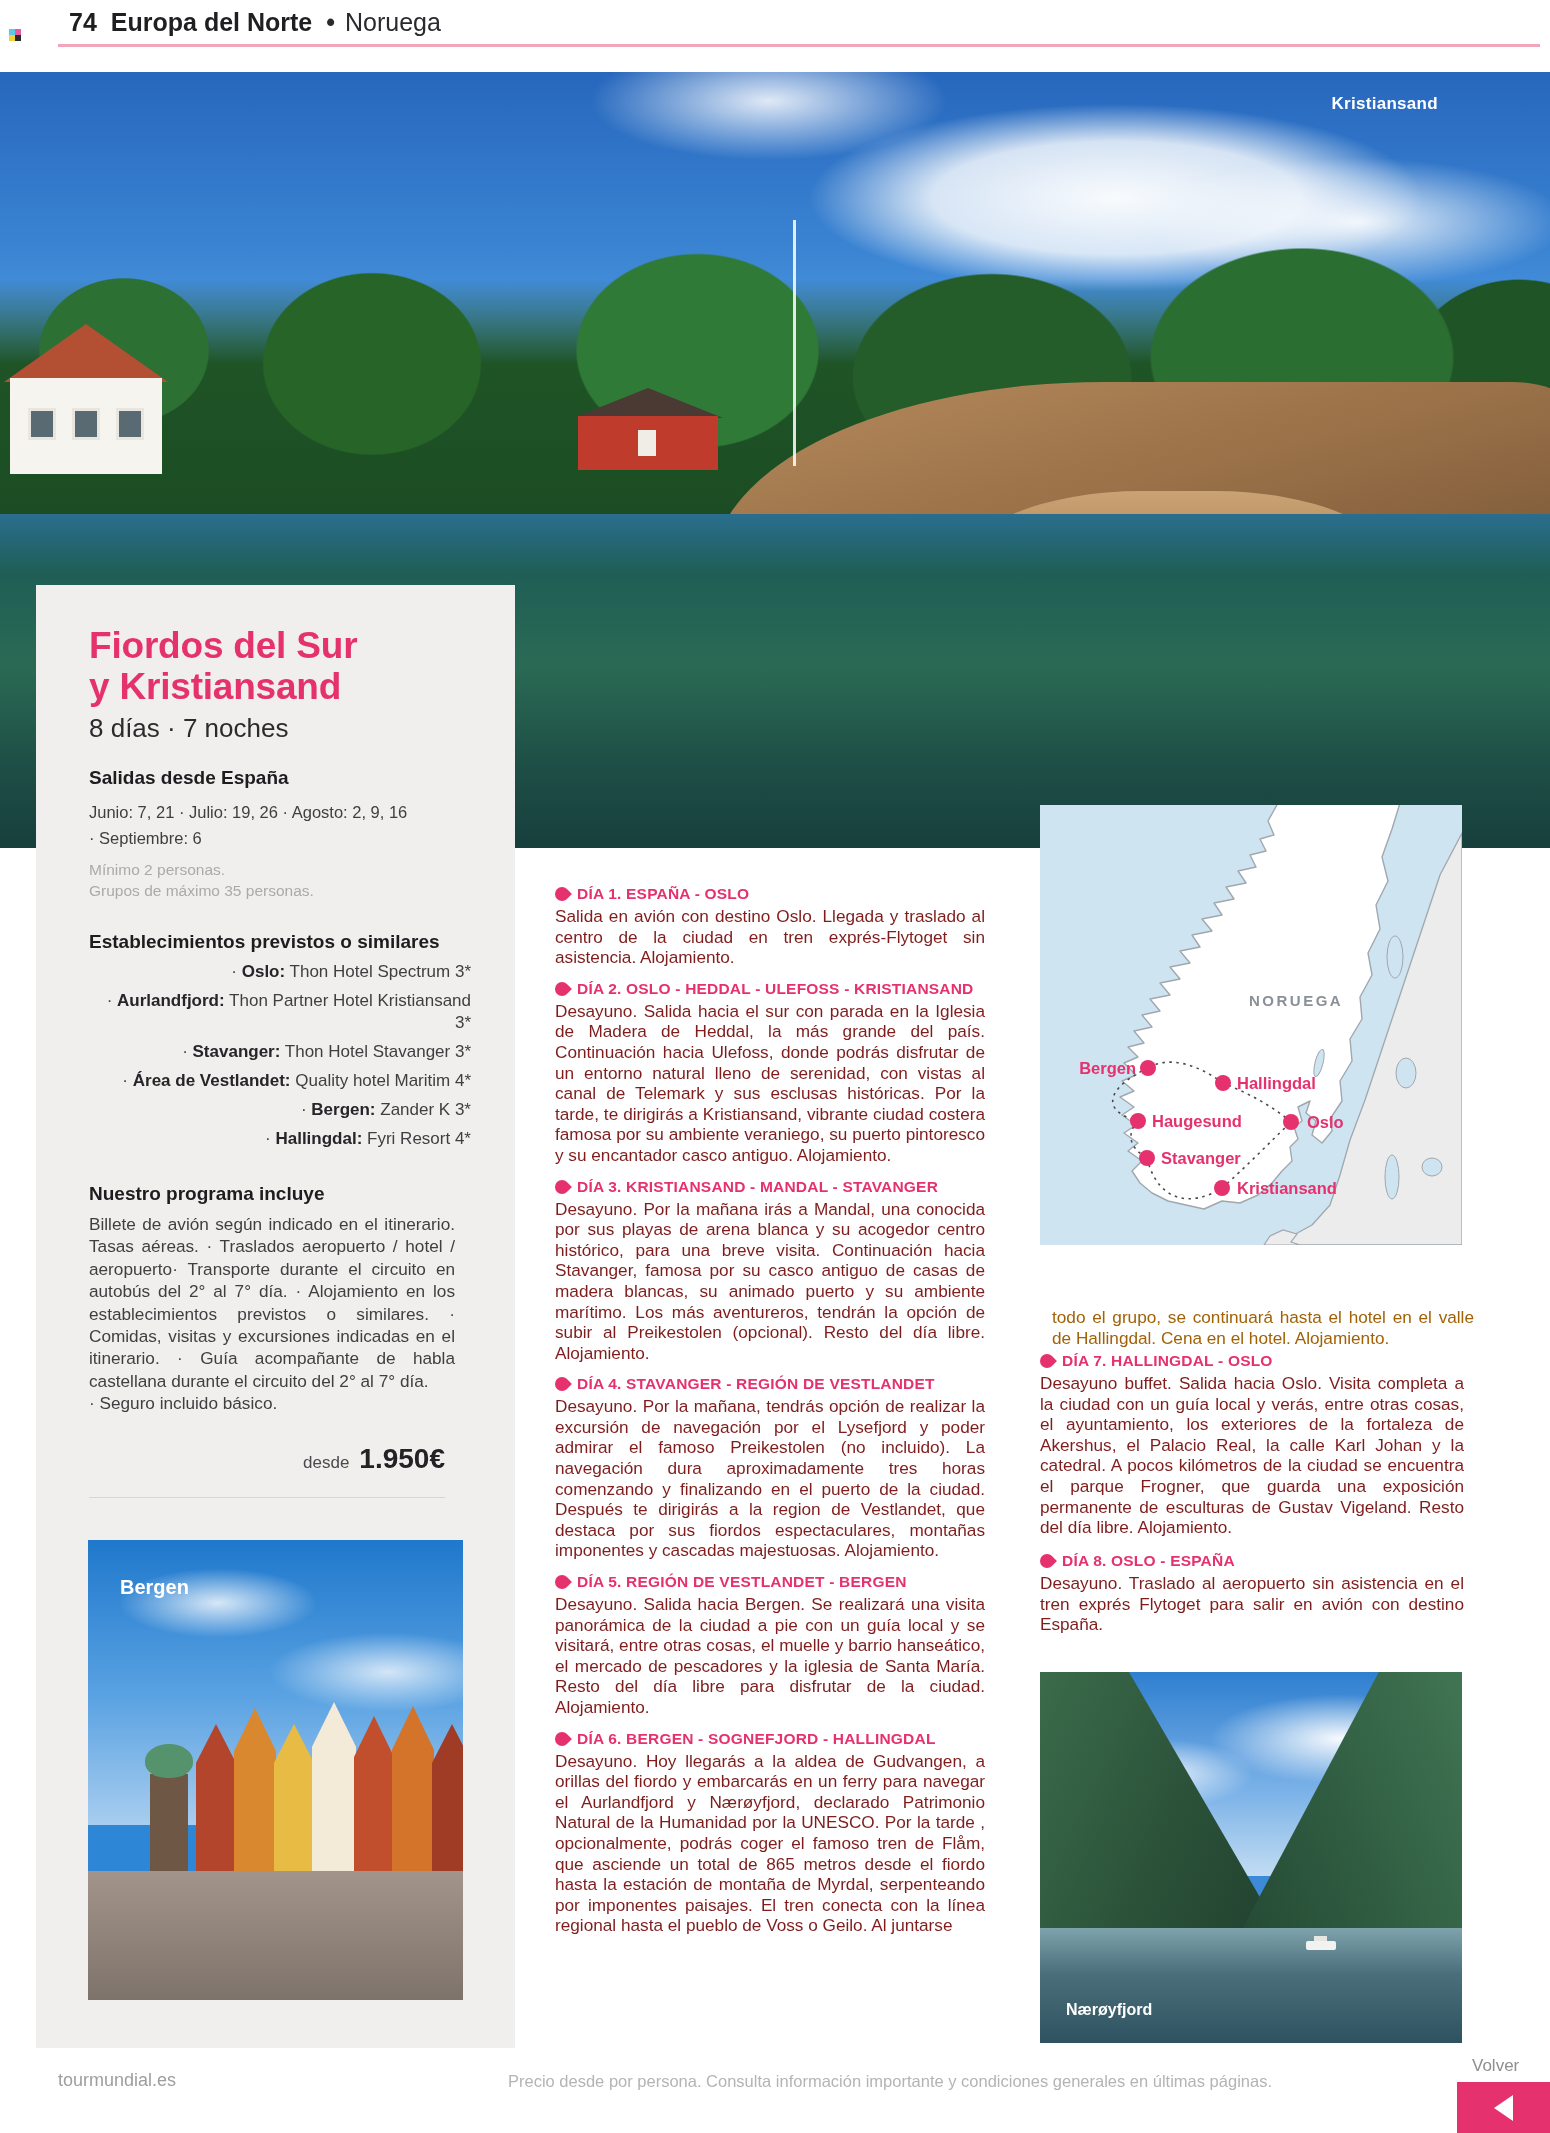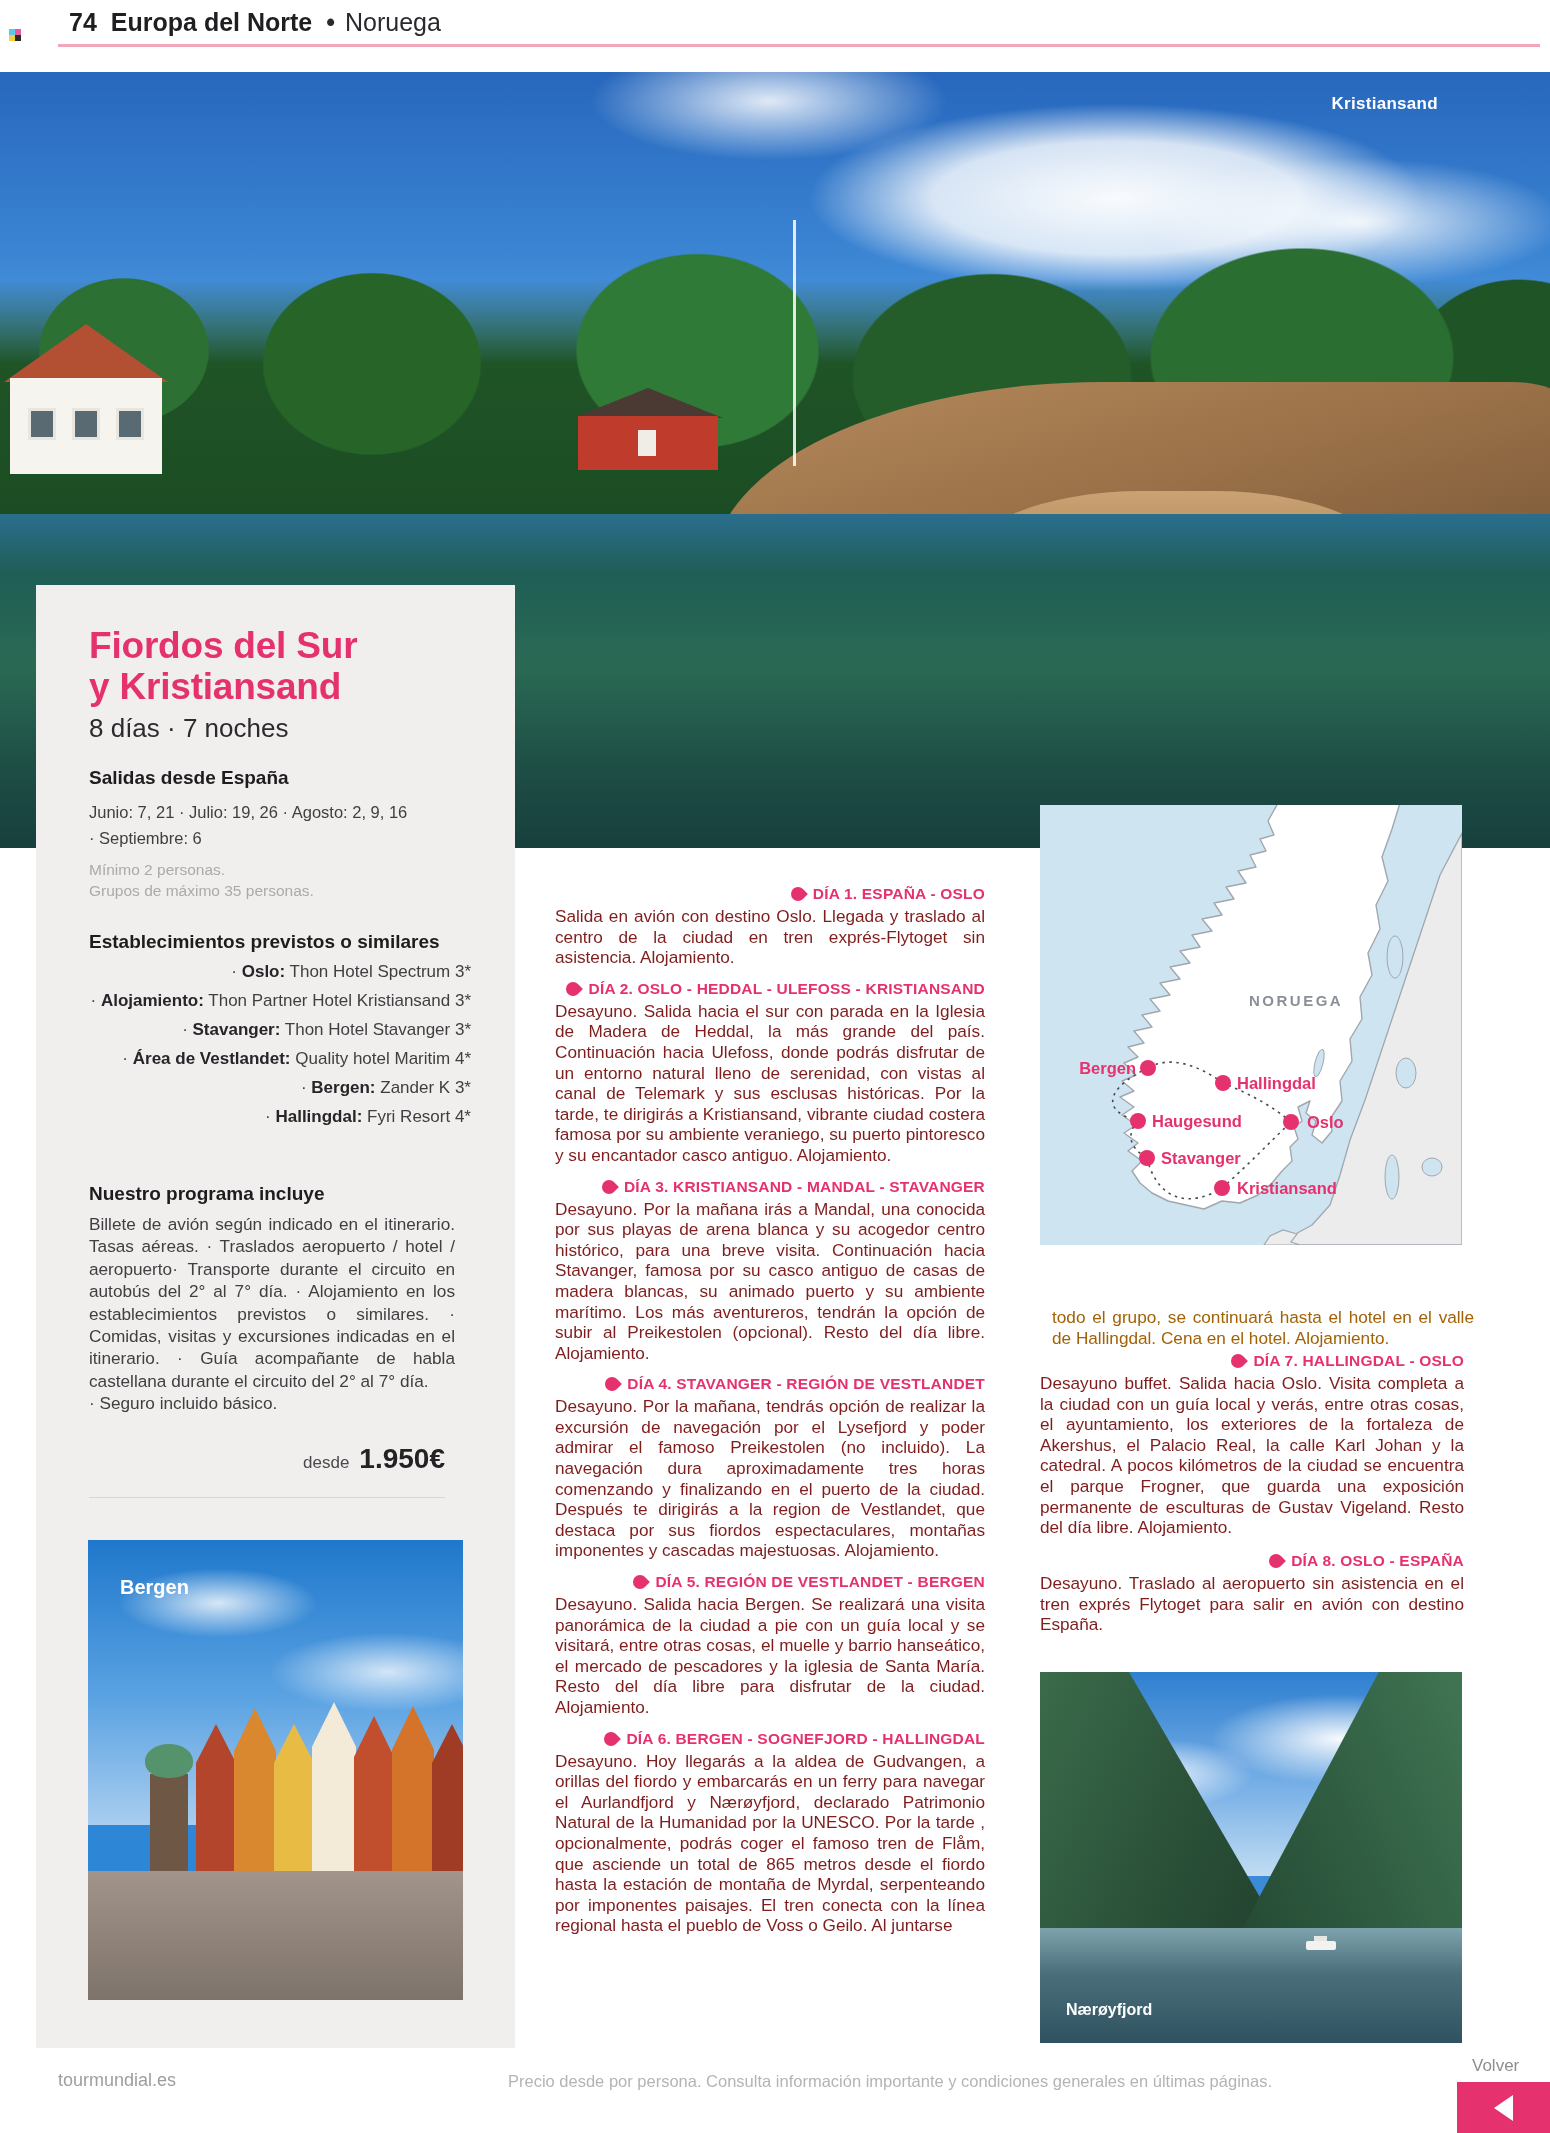--- a/index.html
+++ b/index.html
@@ -92,21 +92,21 @@
   .tower{position:absolute;left:62px;bottom:126px;width:38px;height:100px;background:#6f5746;}
   .tower .dome{position:absolute;left:-5px;top:-30px;width:48px;height:34px;background:#54936b;
       border-radius:50% 50% 45% 45%;}
   .bhouse{position:absolute;bottom:126px;clip-path:polygon(0 26%,50% 0,100% 26%,100% 100%,0 100%);}
   .b-cap{position:absolute;left:32px;top:36px;color:#fff;font-weight:800;font-size:20px;}
 
   
   .col-mid{position:absolute;left:555px;top:885px;width:430px;}
   .day{margin-bottom:12px;}
   .day h4{margin:0 0 3px 0;color:#e5316d;font-size:15.5px;font-weight:800;letter-spacing:.2px;
-      display:flex;align-items:center;gap:8px;white-space:nowrap;justify-content:flex-end;}
+      display:flex;align-items:center;gap:8px;white-space:nowrap;}
   .day-ico{flex:0 0 auto;width:14px;height:14px;background:#e5316d;
       border-radius:50% 0 50% 50%;transform:rotate(45deg);}
   .day p{margin:0;font-size:17.2px;line-height:20.6px;text-align:justify;color:#7f1d1d;}
 
   
   .map{position:absolute;left:1040px;top:805px;width:422px;height:440px;}
   .map svg{display:block;}
   .cont-para{position:absolute;left:1040px;top:1295px;width:422px;font-size:17.2px;line-height:20.6px;
       text-align:justify;color:#a16207;margin:12px;}
   .day-right{position:absolute;left:1040px;width:424px;}
@@ -200,21 +200,21 @@
       <div>· Septiembre: 6</div>
     </div>
     <div class="abs notes">
       <div>Mínimo 2 personas.</div>
       <div>Grupos de máximo 35 personas.</div>
     </div>
 
     <div class="abs hotels-h h-small">Establecimientos previstos o similares</div>
     <ul class="abs hotels">
       <li>· <b>Oslo:</b> <span>Thon Hotel Spectrum 3*</span></li>
-      <li>· <b>Alojamiento:</b> <span>Thon Partner Hotel Kristiansand 3*</span></li>
+      <li>· <b>Aurlandfjord:</b> <span>Thon Partner Hotel Kristiansand 3*</span></li>
       <li>· <b>Stavanger:</b> <span>Thon Hotel Stavanger 3*</span></li>
       <li>· <b>Área de Vestlandet:</b> <span>Quality hotel Maritim 4*</span></li>
       <li>· <b>Bergen:</b> <span>Zander K 3*</span></li>
       <li>· <b>Hallingdal:</b> <span>Fyri Resort 4*</span></li>
     </ul>
 
     <div class="abs includes-h h-small">Nuestro programa incluye</div>
     <div class="abs includes">
       <p>Billete de avión según indicado en el itinerario. Tasas aéreas. · Traslados aeropuerto / hotel / aeropuerto· Transporte durante el circuito en autobús del 2° al 7° día. · Alojamiento en los establecimientos previstos o similares. · Comidas, visitas y excursiones indicadas en el itinerario. · Guía acompañante de habla castellana durante el circuito del 2° al 7° día.</p>
       <p>· Seguro incluido básico.</p>

